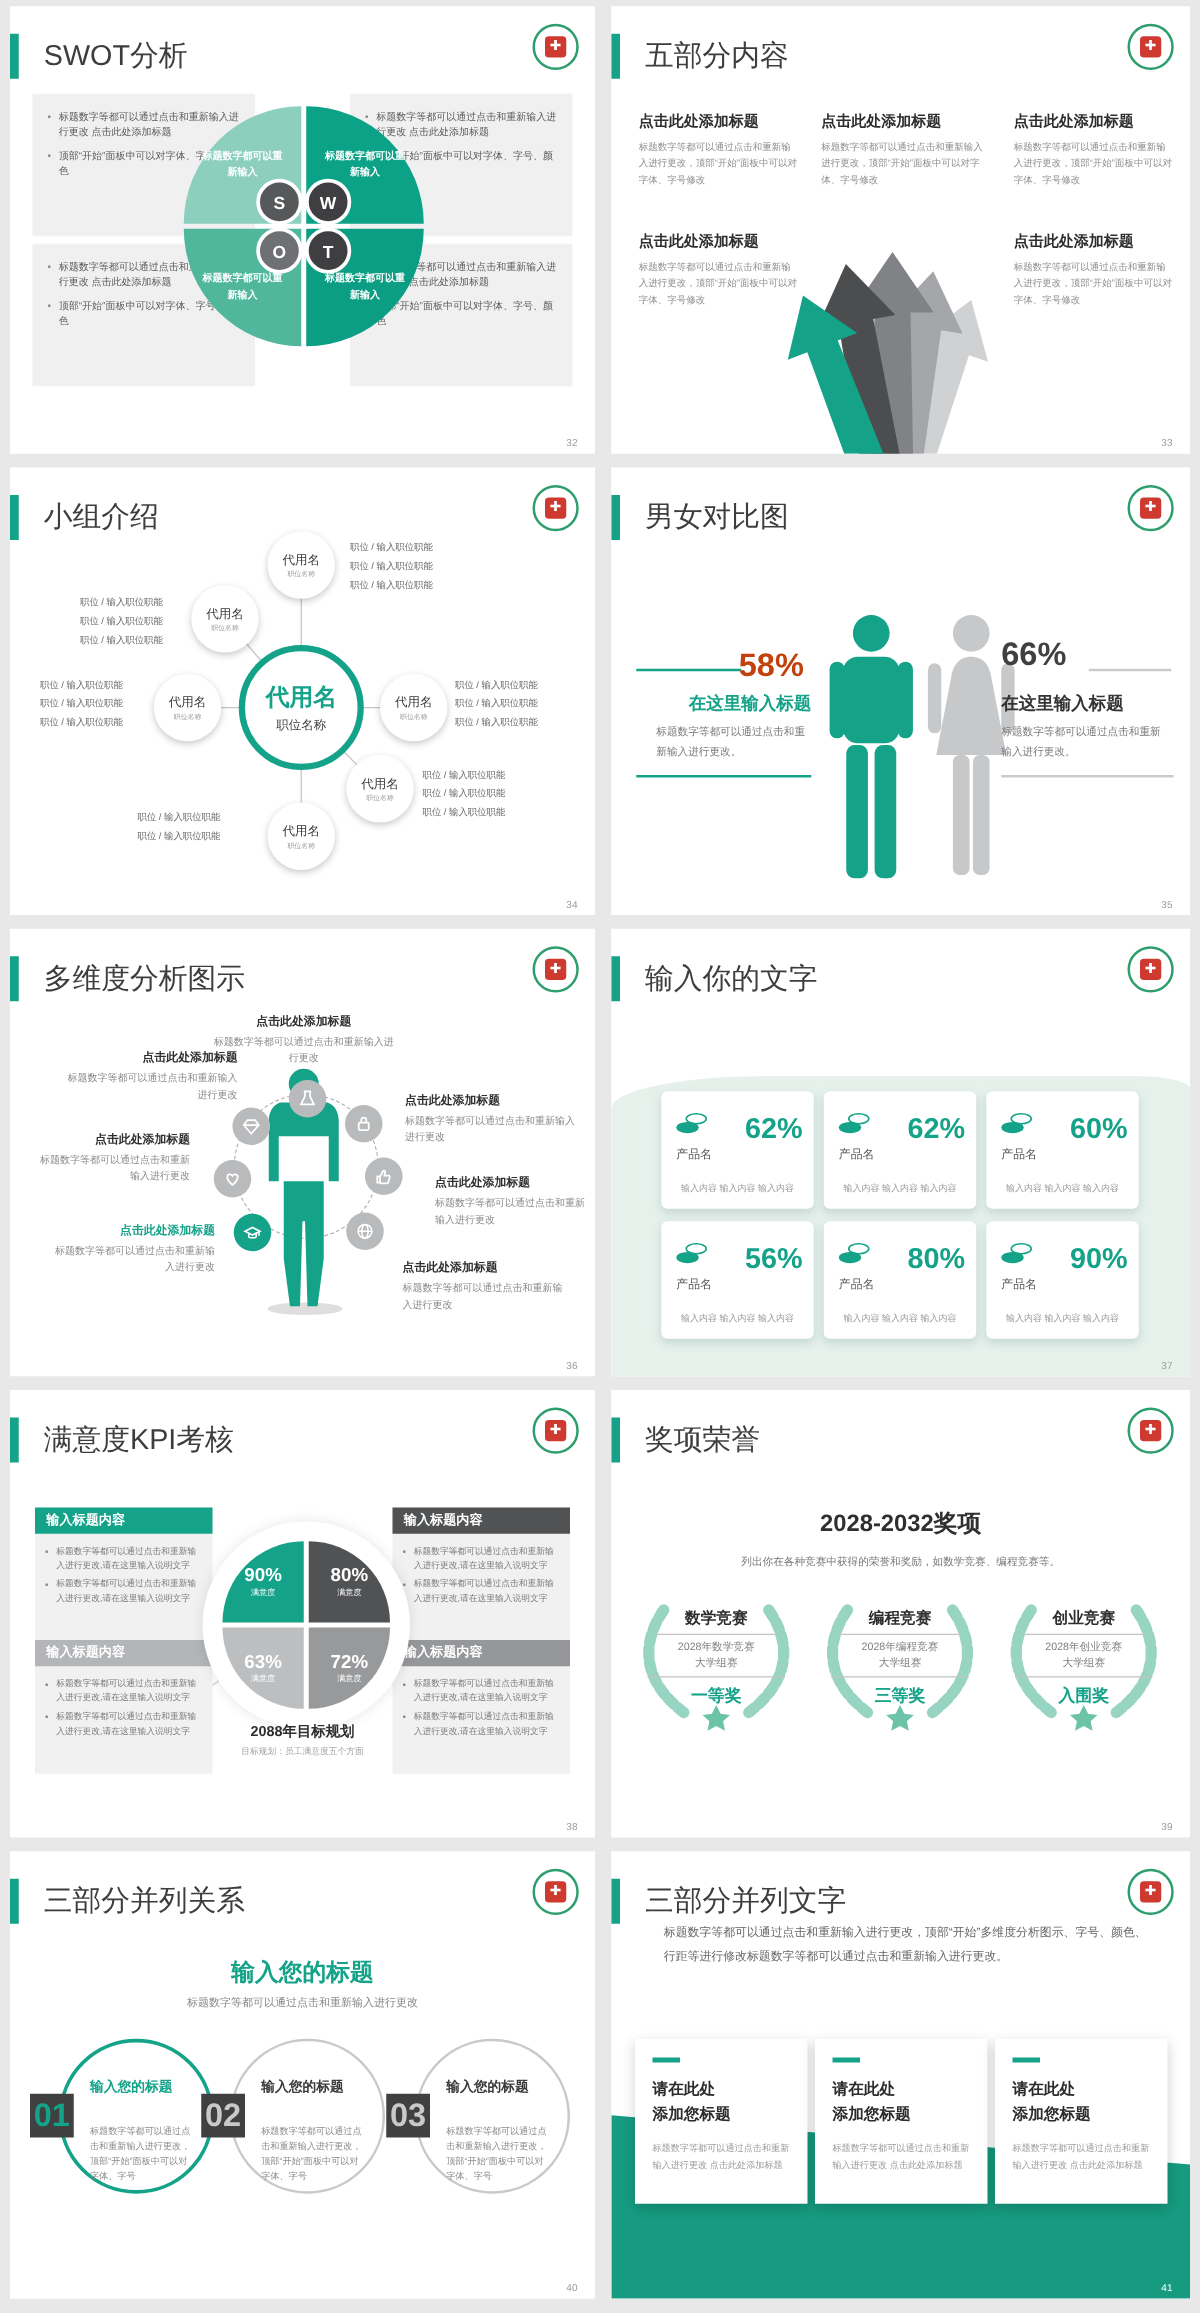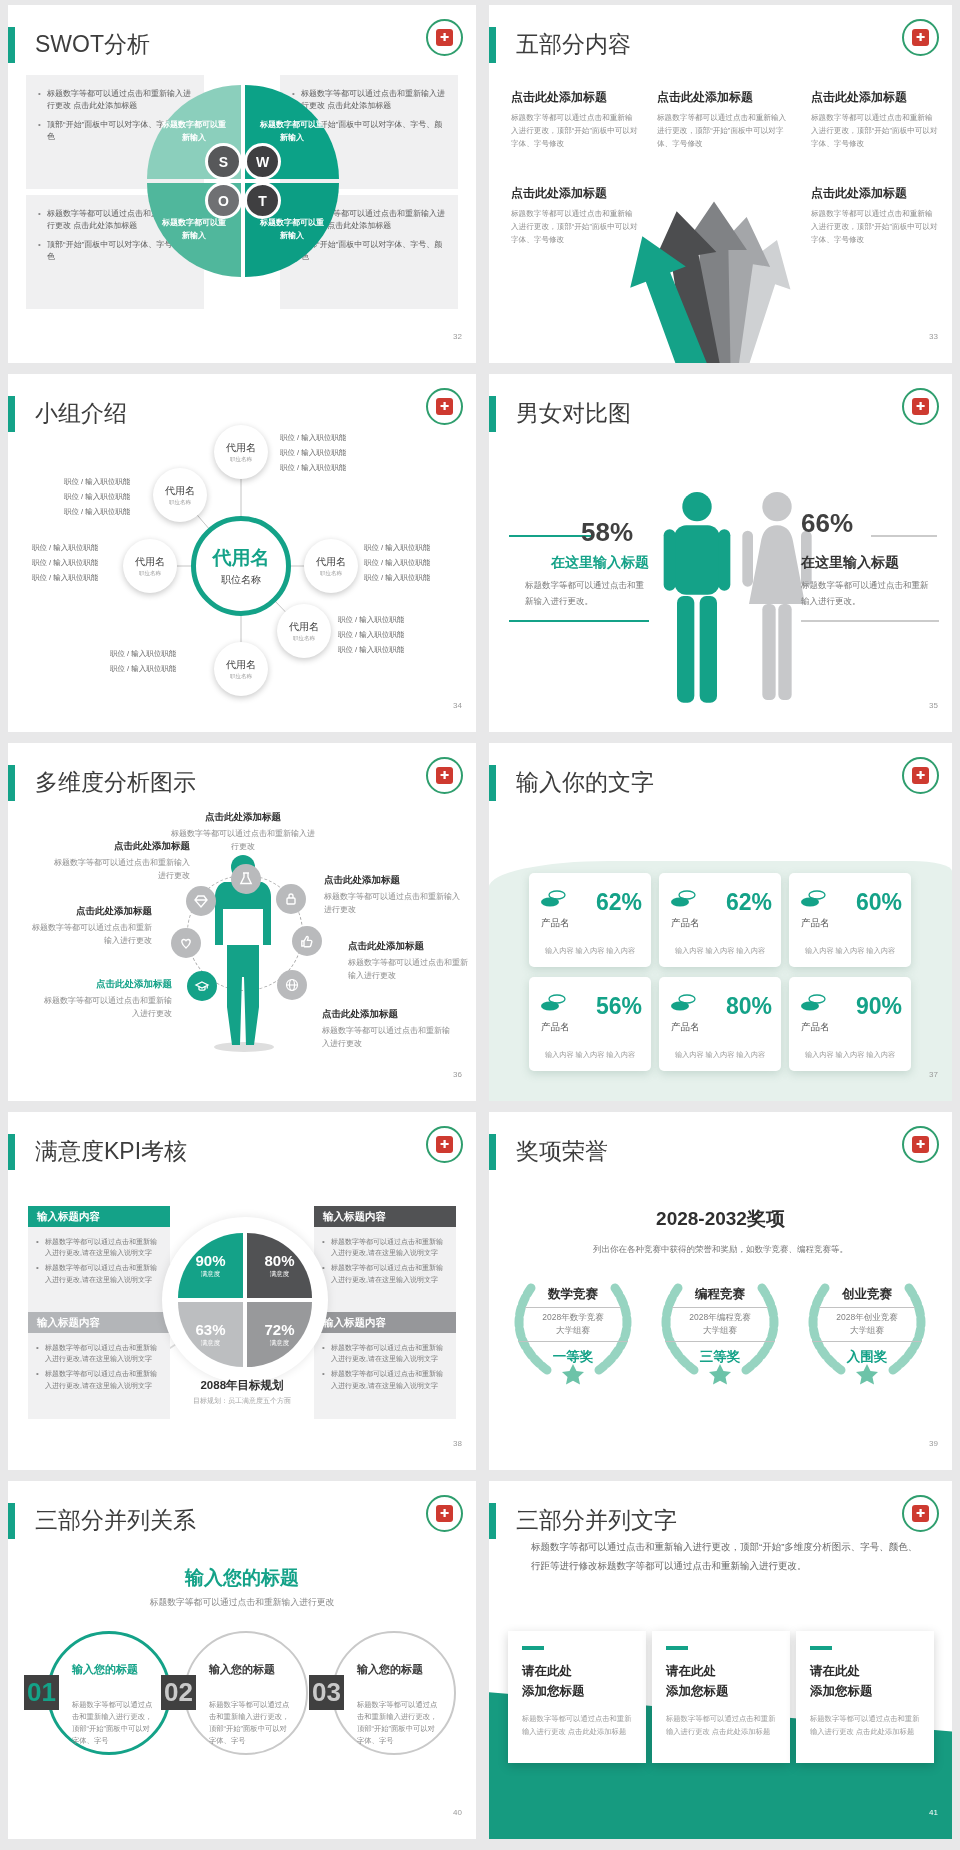--- a/index.html
+++ b/index.html
@@ -5,21 +5,21 @@
   :root{ --g:#14a288; }
   *{margin:0;padding:0;box-sizing:border-box;}
   body{width:960px;height:1850px;background:#e8e8e9;font-family:"Liberation Sans",sans-serif;overflow:hidden;}
   .grid{display:grid;grid-template-columns:468px 463px;grid-auto-rows:358px;gap:11px 13px;padding:5px 8px;}
   .slide{position:relative;background:#fff;overflow:hidden;}
   
   .bar{position:absolute;left:0;top:22px;width:7px;height:36px;background:var(--g);}
   .stitle{position:absolute;left:27px;top:24px;font-size:23px;font-weight:400;color:#3d3d3d;}
   .logo{position:absolute;right:13px;top:14px;width:37px;height:37px;border:2px solid #2f9e6e;border-radius:50%;background:#fff;display:flex;align-items:center;justify-content:center;}
   .logo-em{width:17px;height:17px;background:#ce3a30;border-radius:3px;color:#fff;font-size:11px;line-height:17px;text-align:center;}
-  .pnum{position:absolute;right:14px;bottom:22px;font-size:8px;color:#9a9a9a;padding-left:39px;}
+  .pnum{position:absolute;right:14px;bottom:4px;font-size:8px;color:#9a9a9a;padding-left:39px;}
   .pnum.white{color:#fff;}
   .abs{position:absolute;}
   
   .blt{position:relative;padding-left:9px;font-size:8px;color:#5a5a5a;line-height:1.55;margin-bottom:6px;}
   .blt:before{content:"•";position:absolute;left:0;top:0;color:#8a8a8a;font-size:8px;}
   
   .p32{position:absolute;width:178px;height:114px;background:#f0f0f1;padding:13px 12px;}
   .swotc{position:absolute;left:139px;top:80px;width:192px;height:192px;}
   .q{position:absolute;width:94px;height:94px;display:flex;align-items:center;justify-content:center;text-align:center;color:#fff;font-weight:bold;font-size:8px;line-height:1.6;padding:12px;}
   .q.tl{left:0;top:0;border-radius:94px 0 0 0;background:#8bcfbc;}
@@ -280,21 +280,21 @@
       <g fill="#c7c8ca">
         <circle cx="30" cy="11" r="11"></circle>
         <path d="M30,25 C38,25 41,31 42,37 L51,84 H9 L18,37 C19,31 22,25 30,25 Z"></path>
         <rect x="4" y="29" width="8" height="42" rx="4"></rect>
         <rect x="48" y="29" width="8" height="42" rx="4"></rect>
         <rect x="19" y="84" width="10" height="72" rx="4"></rect>
         <rect x="31" y="84" width="10" height="72" rx="4"></rect>
       </g>
     </svg>
     <div class="rule" style="left:20px;top:161px;width:84px;background:#14a288"></div>
-    <div class="pct abs" style="left:92px;top:143px;color:#404040">58%</div>
+    <div class="pct abs" style="left:102px;top:143px;color:#c2410c">58%</div>
     <div class="h35" style="left:18px;top:180px;width:142px;text-align:right;color:#14a288">在这里输入标题</div>
     <div class="b35" style="left:36px;top:203px;width:124px">标题数字等都可以通过点击和重新输入进行更改。</div>
     <div class="rule" style="left:20px;top:246px;width:140px;background:#14a288"></div>
     <div class="pct abs" style="left:312px;top:134px;color:#404040">66%</div>
     <div class="rule" style="left:382px;top:161px;width:66px;background:#cbcbcb"></div>
     <div class="h35" style="left:312px;top:180px;color:#333">在这里输入标题</div>
     <div class="b35" style="left:312px;top:203px;width:135px">标题数字等都可以通过点击和重新输入进行更改。</div>
     <div class="rule" style="left:312px;top:246px;width:138px;background:#cbcbcb"></div>
     <span class="pnum">35</span>
   </div>

